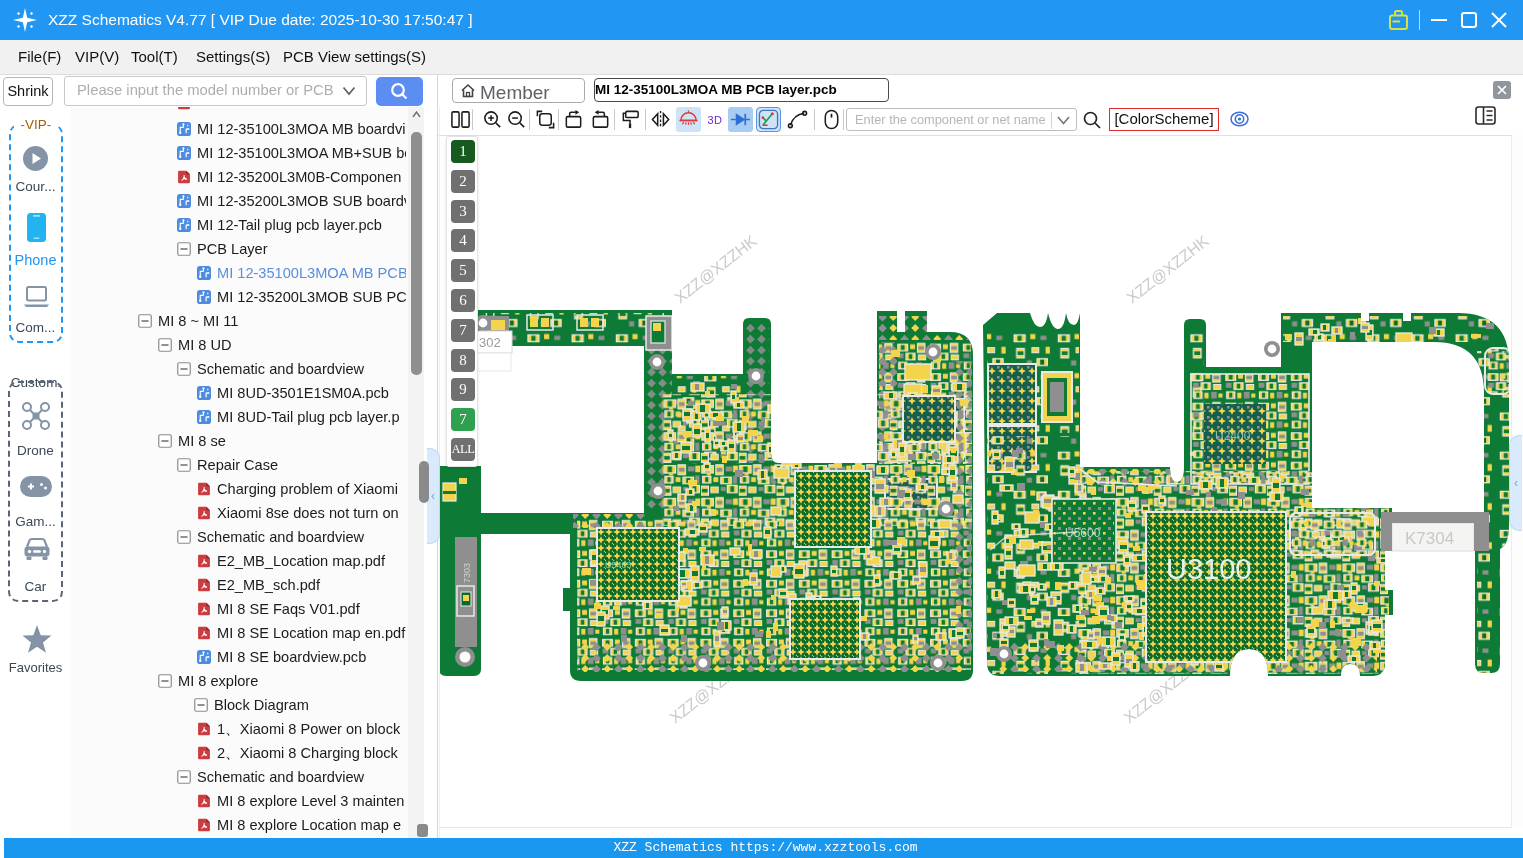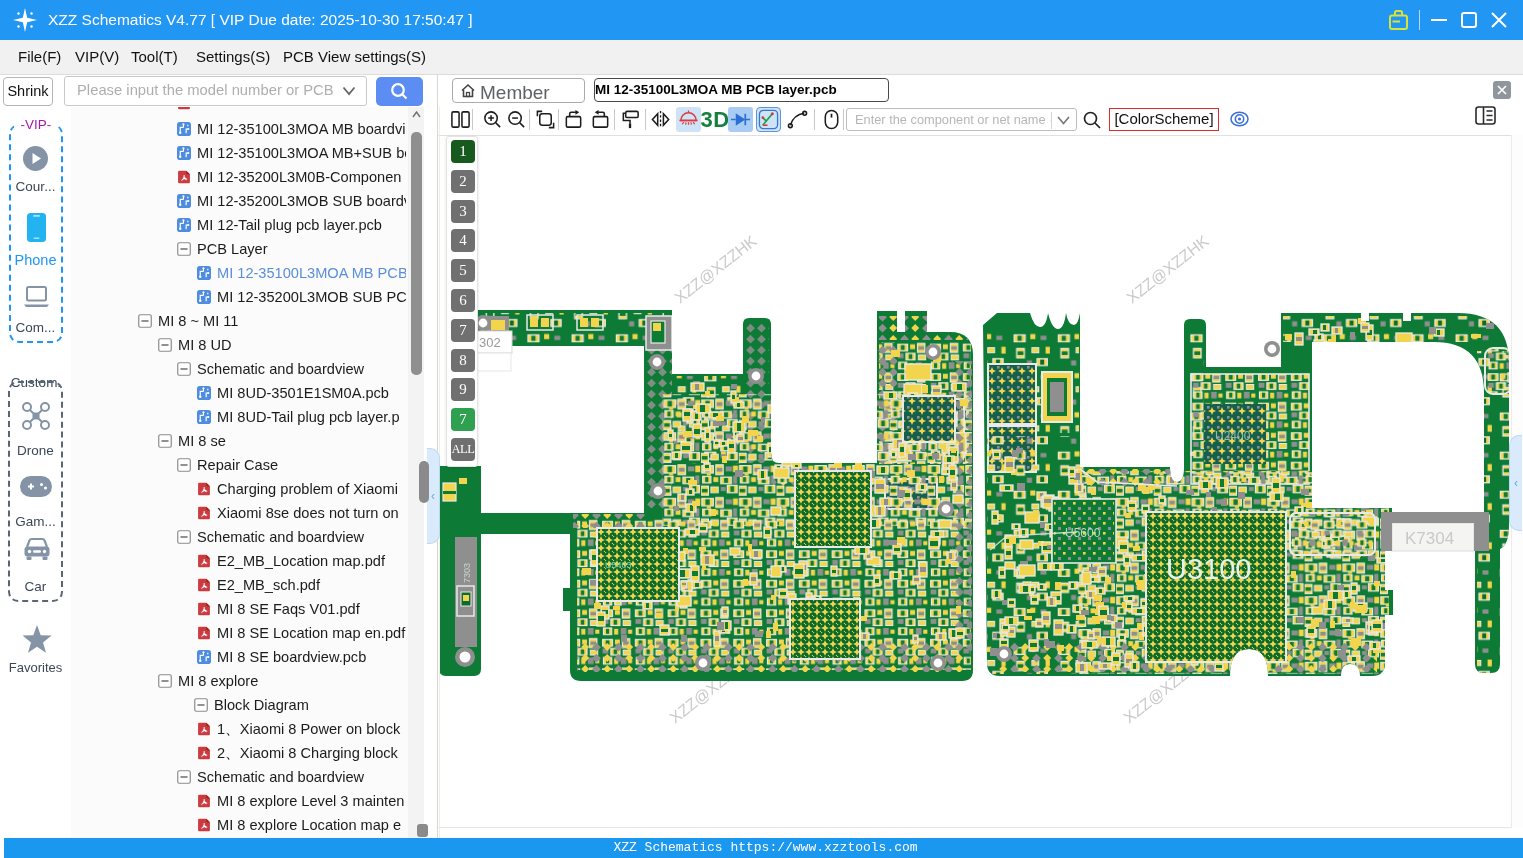--- a/index.html
+++ b/index.html
@@ -95,21 +95,21 @@
       </svg>
     </div>
 <div id="sbtn">
       <svg style="position:absolute;left:13px;top:4px" width="21" height="21" viewBox="0 0 21 21">
         <circle cx="9" cy="9" r="5.8" stroke="#fff" stroke-width="2.2" fill="none"></circle>
         <path d="M13.2 13.2 L17.5 17.5" stroke="#fff" stroke-width="2.2"></path>
       </svg>
     </div>
 <div id="side">
  <div class="dashbox" style="left:9px;top:17px;width:54px;height:219px;border-color:#2196f3"></div>
- <div class="slab" style="top:10px;color:#a21caf;background:#fff;left:14px;width:44px">-VIP-</div>
+ <div class="slab" style="top:10px;color:#a16207;background:#fff;left:14px;width:44px">-VIP-</div>
  <svg class="abs" style="left:22px;top:38px" width="27" height="27" viewBox="0 0 27 27">
         <circle cx="13.5" cy="13.5" r="12.5" fill="#8494a6"></circle>
         <path d="M10.5 8 L19 13.5 L10.5 19 Z" fill="#fff"></path>
       </svg>
  <div class="slab" style="top:72px">Cour...</div>
  <svg class="abs" style="left:27px;top:106px" width="19" height="29" viewBox="0 0 19 29">
         <rect width="19" height="29" rx="3.5" fill="#23b3f0"></rect>
         <rect x="6" y="2" width="7" height="1.8" rx="0.9" fill="#9fe3ff"></rect>
         <rect x="6.5" y="24.5" width="6" height="1.6" rx="0.8" fill="#9fe3ff"></rect>
       </svg>
@@ -490,21 +490,21 @@
         </svg>
       </div>
       <div class="tbi hl" style="left:236px;width:25px">
         <svg viewBox="0 0 22 22">
           <path d="M3 12 A8 8 0 0 1 19 12 Z" stroke="#e03a3a" stroke-width="1.6" fill="none"></path>
           <path d="M1.5 12 L20.5 12" stroke="#e03a3a" stroke-width="1.6"></path>
           <path d="M11 4 L11 1.5 M6 13.8 L4.5 16 M11 14 L11 16.5 M16 13.8 L17.5 16 M8.5 13.9 L8 16.3 M13.5 13.9 L14 16.3" stroke="#e03a3a" stroke-width="1.3"></path>
         </svg>
       </div>
       <div class="tbi" style="left:263px;width:24px">
-        <span style="font-size:22px;color:#15803d;font-weight:700;letter-spacing:0.5px">3D</span>
+        <span style="font-size:11px;color:#6d28d9;font-weight:400;letter-spacing:0.5px">3D</span>
       </div>
       <div class="tbi hl2" style="left:288px;width:25px">
         <svg viewBox="0 0 22 22">
           <path d="M1 11 L6 11 M16 11 L21 11" stroke="#2e6fd6" stroke-width="1.8"></path>
           <path d="M6 4.5 L6 17.5 L16 11 Z" fill="#2e6fd6"></path>
           <path d="M16 5 L16 17" stroke="#2e6fd6" stroke-width="1.8"></path>
         </svg>
       </div>
       <div class="tbi hl3" style="left:316px;width:25px">
         <svg viewBox="0 0 22 22">

